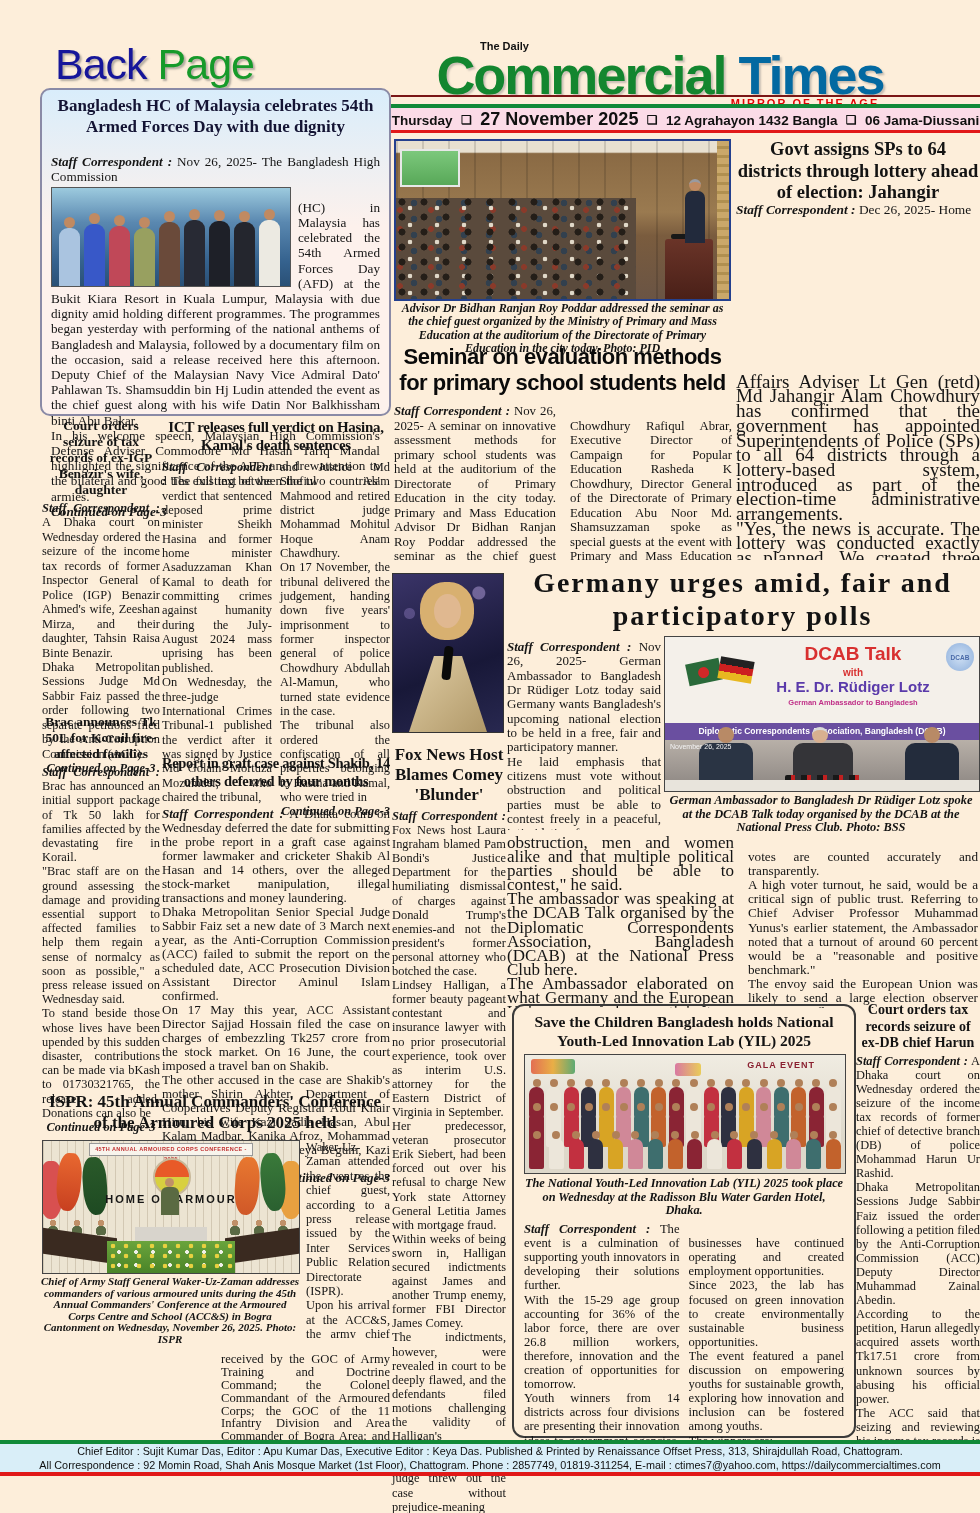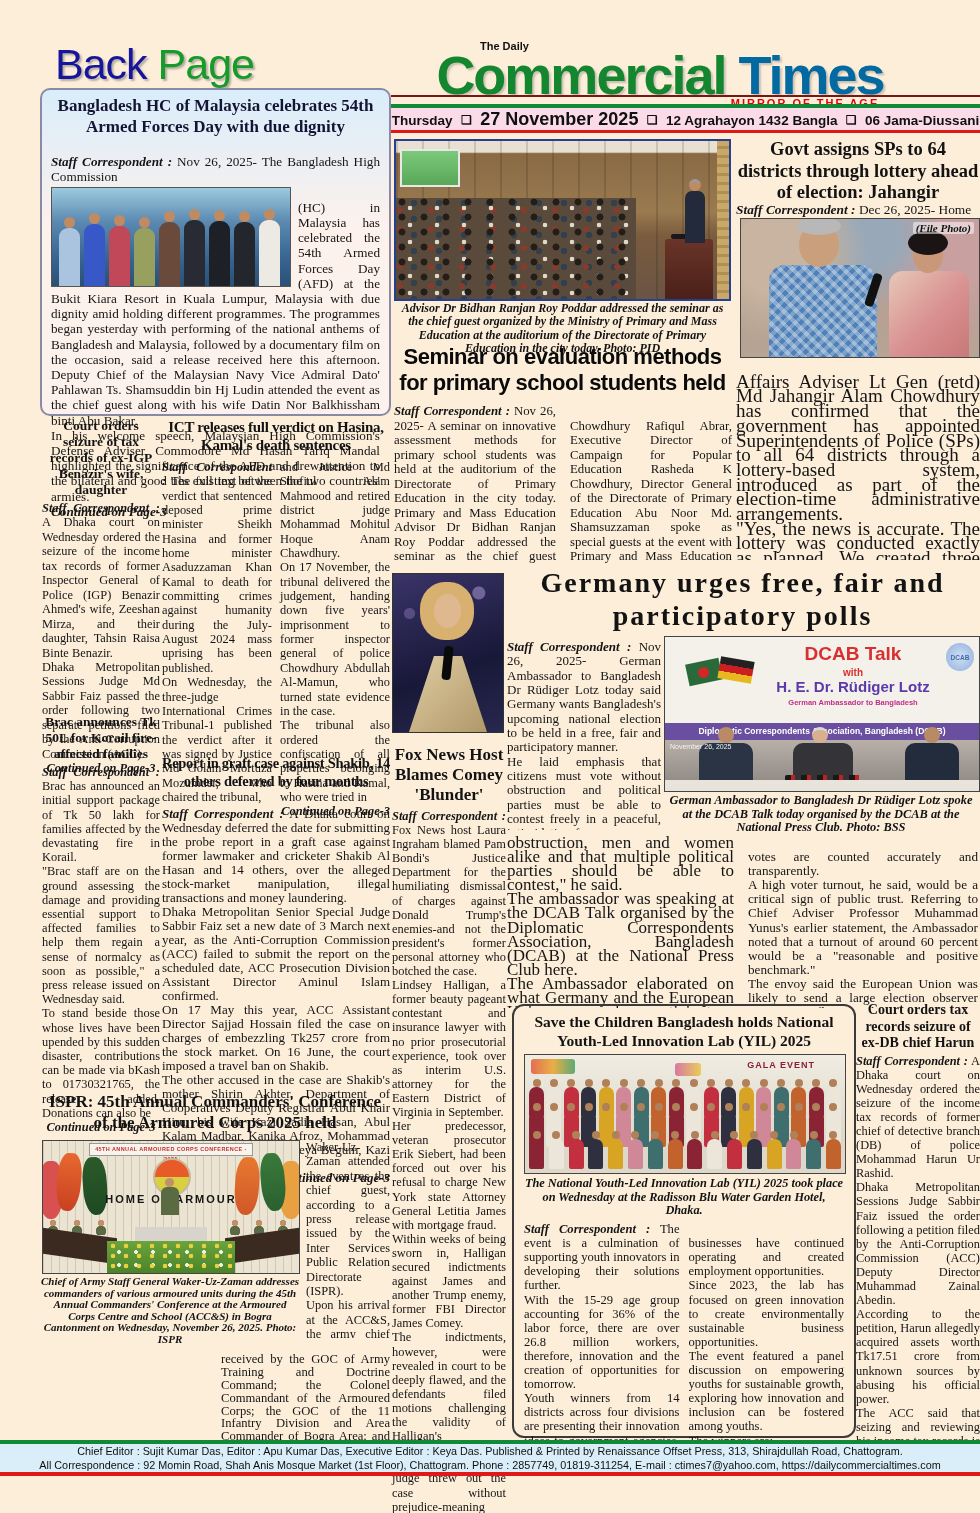--- a/index.html
+++ b/index.html
@@ -221,26 +221,20 @@
   <div class="abs bt" style="left:394px;top:404px;width:162px;height:160px;font-size:12.8px;line-height:14.55px;overflow:hidden;"><span class="sc">Staff Correspondent :</span> <span>Nov 26, 2025- A seminar on innovative assessment methods for primary school students was held at the auditorium of the Directorate of Primary Education in the city today. Primary and Mass Education Advisor Dr Bidhan Ranjan Roy Poddar addressed the seminar as the chief guest organized by the Ministry of Primary and Mass Education.
 Education Advisor Professor Dr</span></div>
   <div class="abs bt" style="left:570px;top:404px;width:162px;height:160px;font-size:12.8px;line-height:14.55px;overflow:hidden;">
     <span>Chowdhury Rafiqul Abrar, Executive Director of Campaign for Popular Education Rasheda K Chowdhury, Director General of the Directorate of Primary Education Abu Noor Md. Shamsuzzaman spoke as special guests at the event with Primary and Mass Education Secretary Abu Taher Md Masud Rana in the chair.
 The seminar discussed the 'Shantiganj Model' invented by</span>
     
   </div>
 
   <div class="abs hl jah-hl">Govt assigns SPs to 64 districts through lottery ahead of election: Jahangir</div>
   <div class="abs bt" style="left:736px;top:202px;width:244px;font-size:13.4px;"><span class="sc">Staff Correspondent :</span> <span>Dec 26, 2025- Home</span></div>
-  <div class="abs photo-jahangir">
-    <div class="man"></div>
-    <div class="mic"></div>
-    <div class="woman"></div>
-    <div class="filephoto">(File Photo)</div>
-  </div>
   <div class="abs bt jah-body">
     <span>Affairs Adviser Lt Gen (retd) Md Jahangir Alam Chowdhury has confirmed that the government has appointed Superintendents of Police (SPs) to all 64 districts through a lottery-based system, introduced as part of the election-time administrative arrangements.
 "Yes, the news is accurate. The lottery was conducted exactly as planned. We created three categories-A, B, and C-not based on district size, but on the prevailing law-and-order situation," he said.
 Speaking to reporters after attending a review meeting on the Ministry of Agriculture's Annual Development Programme at the Secretariat, the adviser also said that no qualified officers were excluded during the selection process.</span>
     
   </div>
 
   <div class="abs colA" style="top:418px;">
     <div class="hl">Court orders seizure of tax records of ex-IGP Benazir's wife, daughter</div>
     <div class="bt" style="margin-top:3px;"><span class="sc">Staff Correspondent :</span> <span>A Dhaka court on Wednesday ordered the seizure of the income tax records of former Inspector General of Police (IGP) Benazir Ahmed's wife, Zeeshan Mirza, and their daughter, Tahsin Raisa Binte Benazir.
@@ -292,21 +286,21 @@
     </div>
     <div class="hl">Fox News Host Blames Comey 'Blunder'</div>
     <div class="bt"><span class="sc">Staff Correspondent :</span> <span>Fox News host Laura Ingraham blamed Pam Bondi's Justice Department for the humiliating dismissal of charges against Donald Trump's enemies-and not the president's former personal attorney who botched the case.
 Lindsey Halligan, a former beauty pageant contestant and insurance lawyer with no prior prosecutorial experience, took over as interim U.S. attorney for the Eastern District of Virginia in September.
 Her predecessor, veteran prosecutor Erik Siebert, had been forced out over his refusal to charge New York state Attorney General Letitia James with mortgage fraud.
 Within weeks of being sworn in, Halligan secured indictments against James and another Trump enemy, former FBI Director James Comey.
 The indictments, however, were revealed in court to be deeply flawed, and the defendants filed motions challenging the validity of Halligan's appointment. On Monday a federal judge threw out the case without prejudice-meaning James and Comey can</span></div>
 
   </div>
 
-  <div class="abs hl ger-hl">Germany urges free, fair and participatory polls</div>
+  <div class="abs hl ger-hl">Germany urges amid, fair and participatory polls</div>
   <div class="abs bt ger-lead"><span class="sc">Staff Correspondent :</span> <span>Nov 26, 2025- German Ambassador to Bangladesh Dr Rüdiger Lotz today said Germany wants Bangladesh's upcoming national election to be held in a free, fair and participatory manner.
 He laid emphasis that citizens must vote without obstruction and political parties must be able to contest freely in a peaceful, intimidation-free environment.
 "When we say free, fair, and participatory elections, we mean that citizens must be able to take part in the process without</span></div>
   <div class="abs photo-dcab">
     <div class="fbd"></div>
     <div class="fde"></div>
     <div class="t1">DCAB Talk</div>
     <div class="t2">with</div>
     <div class="t3">H. E. Dr. Rüdiger Lotz</div>
     <div class="t4">German Ambassador to Bangladesh</div>

